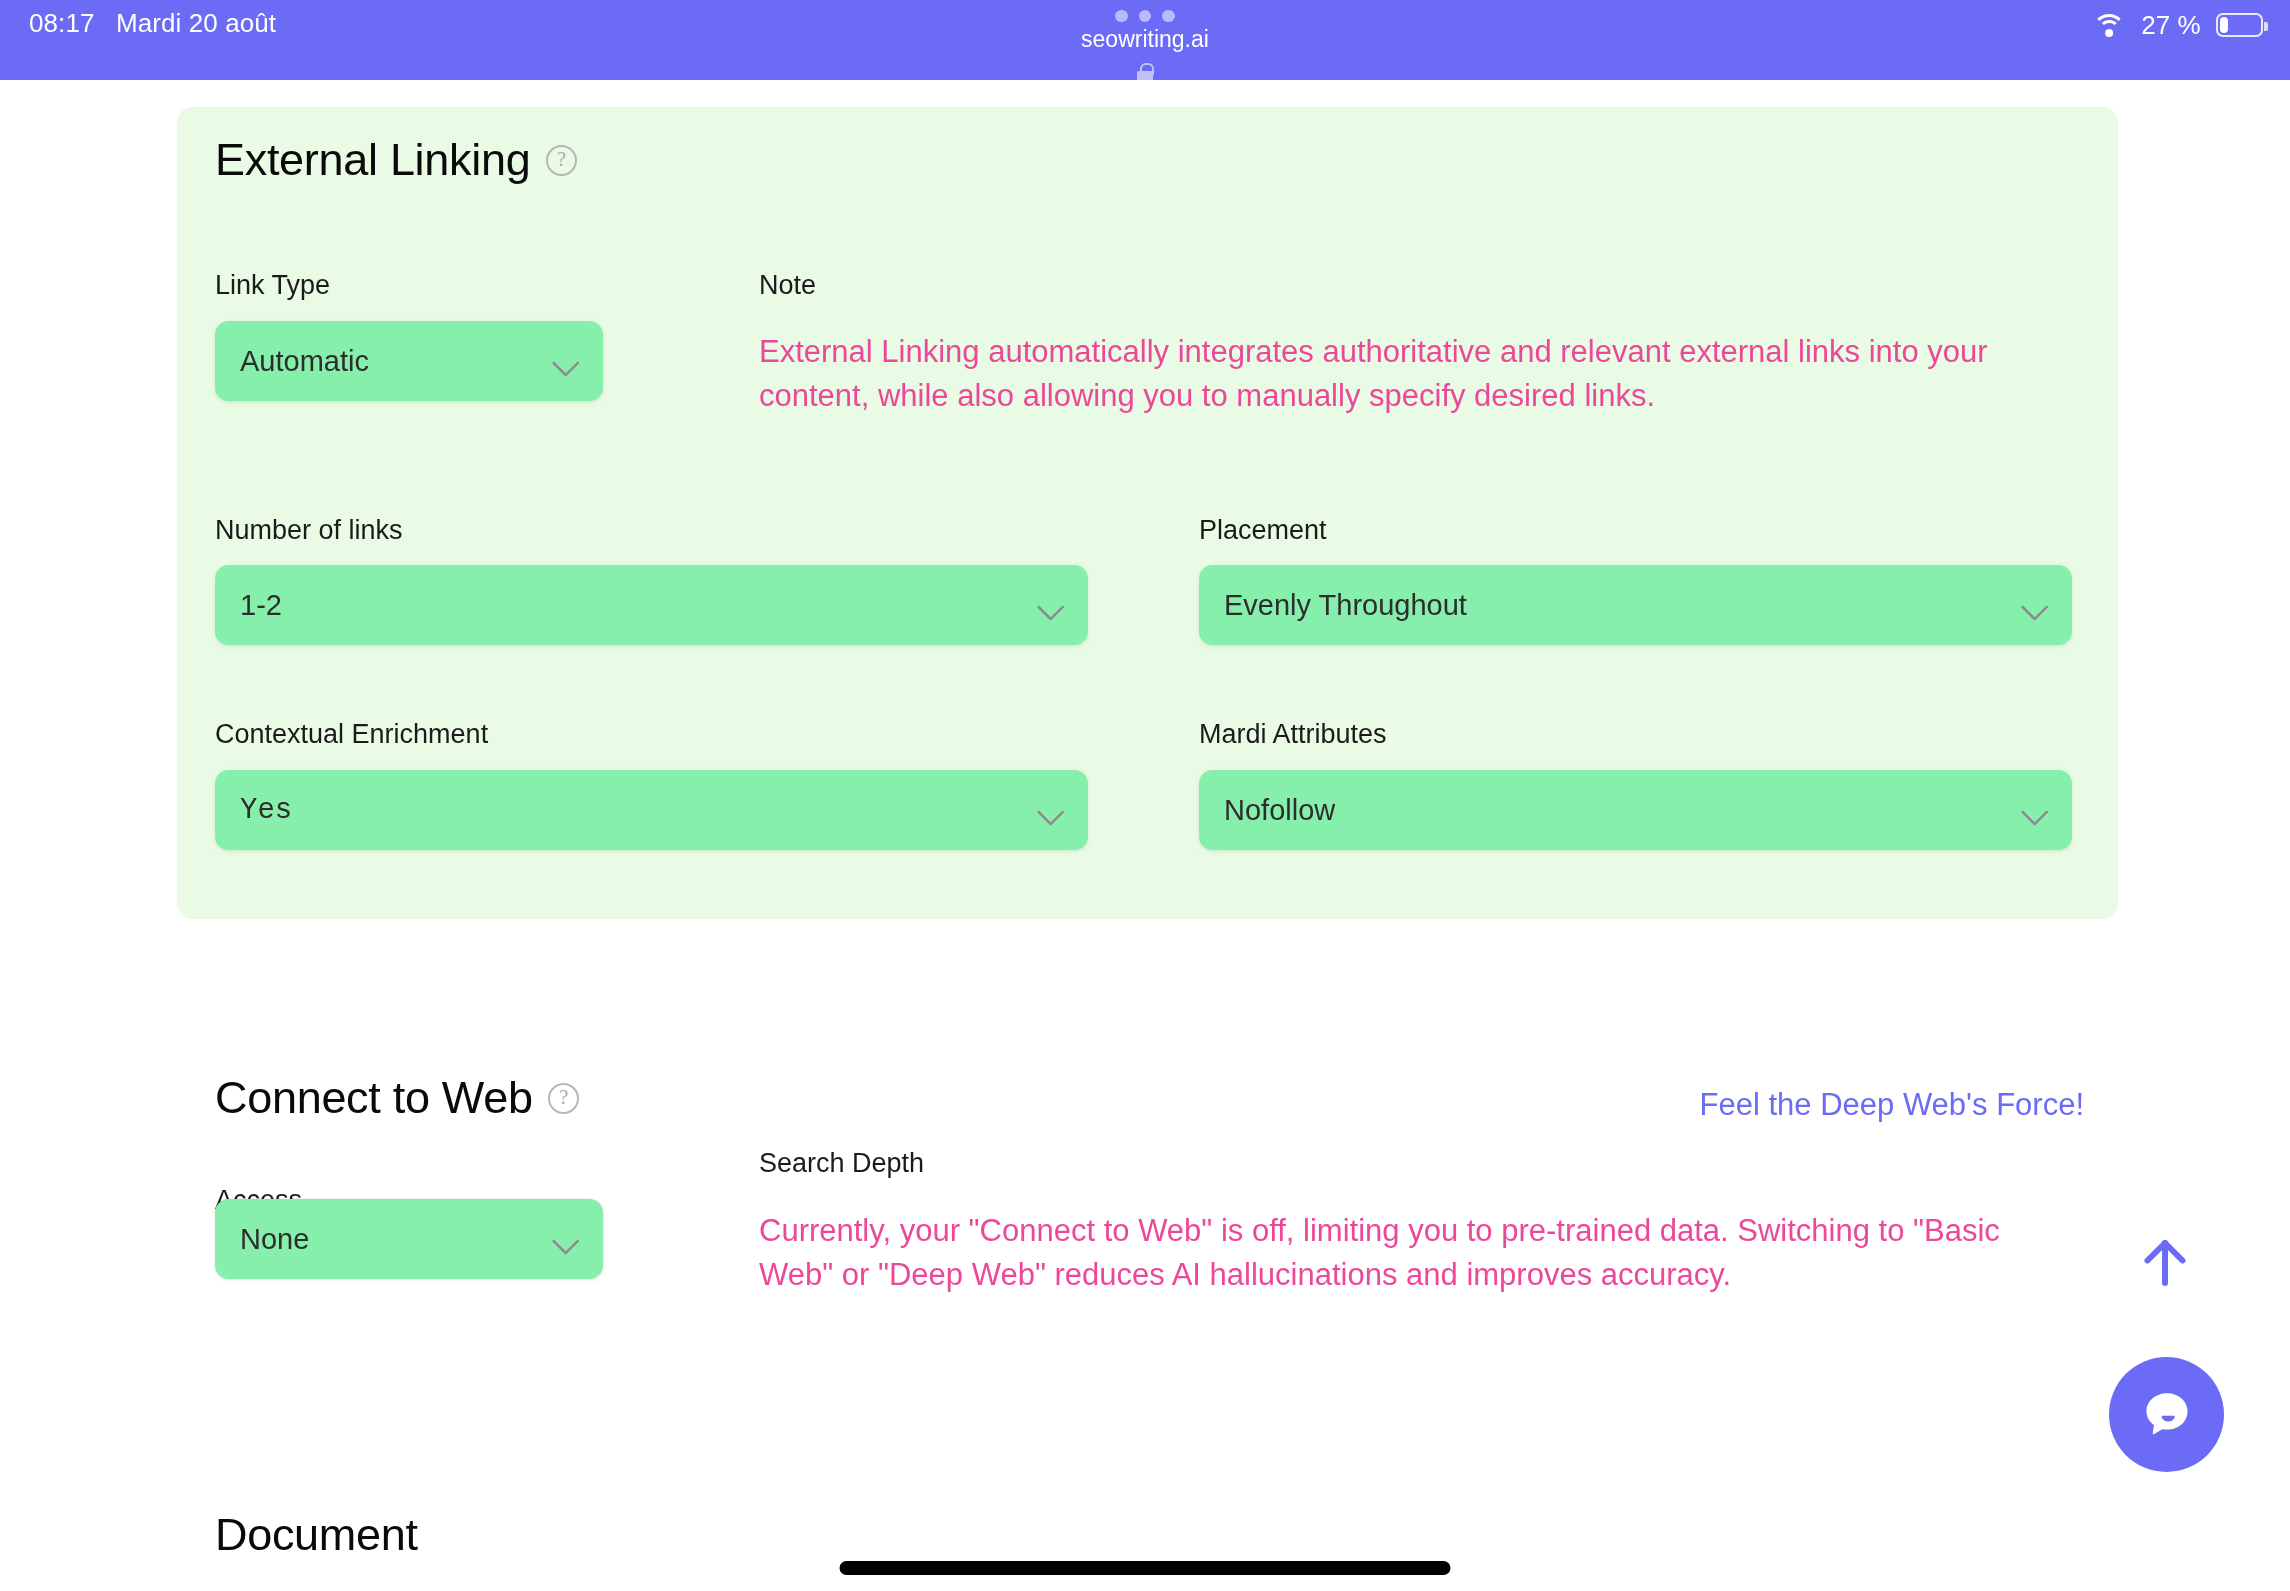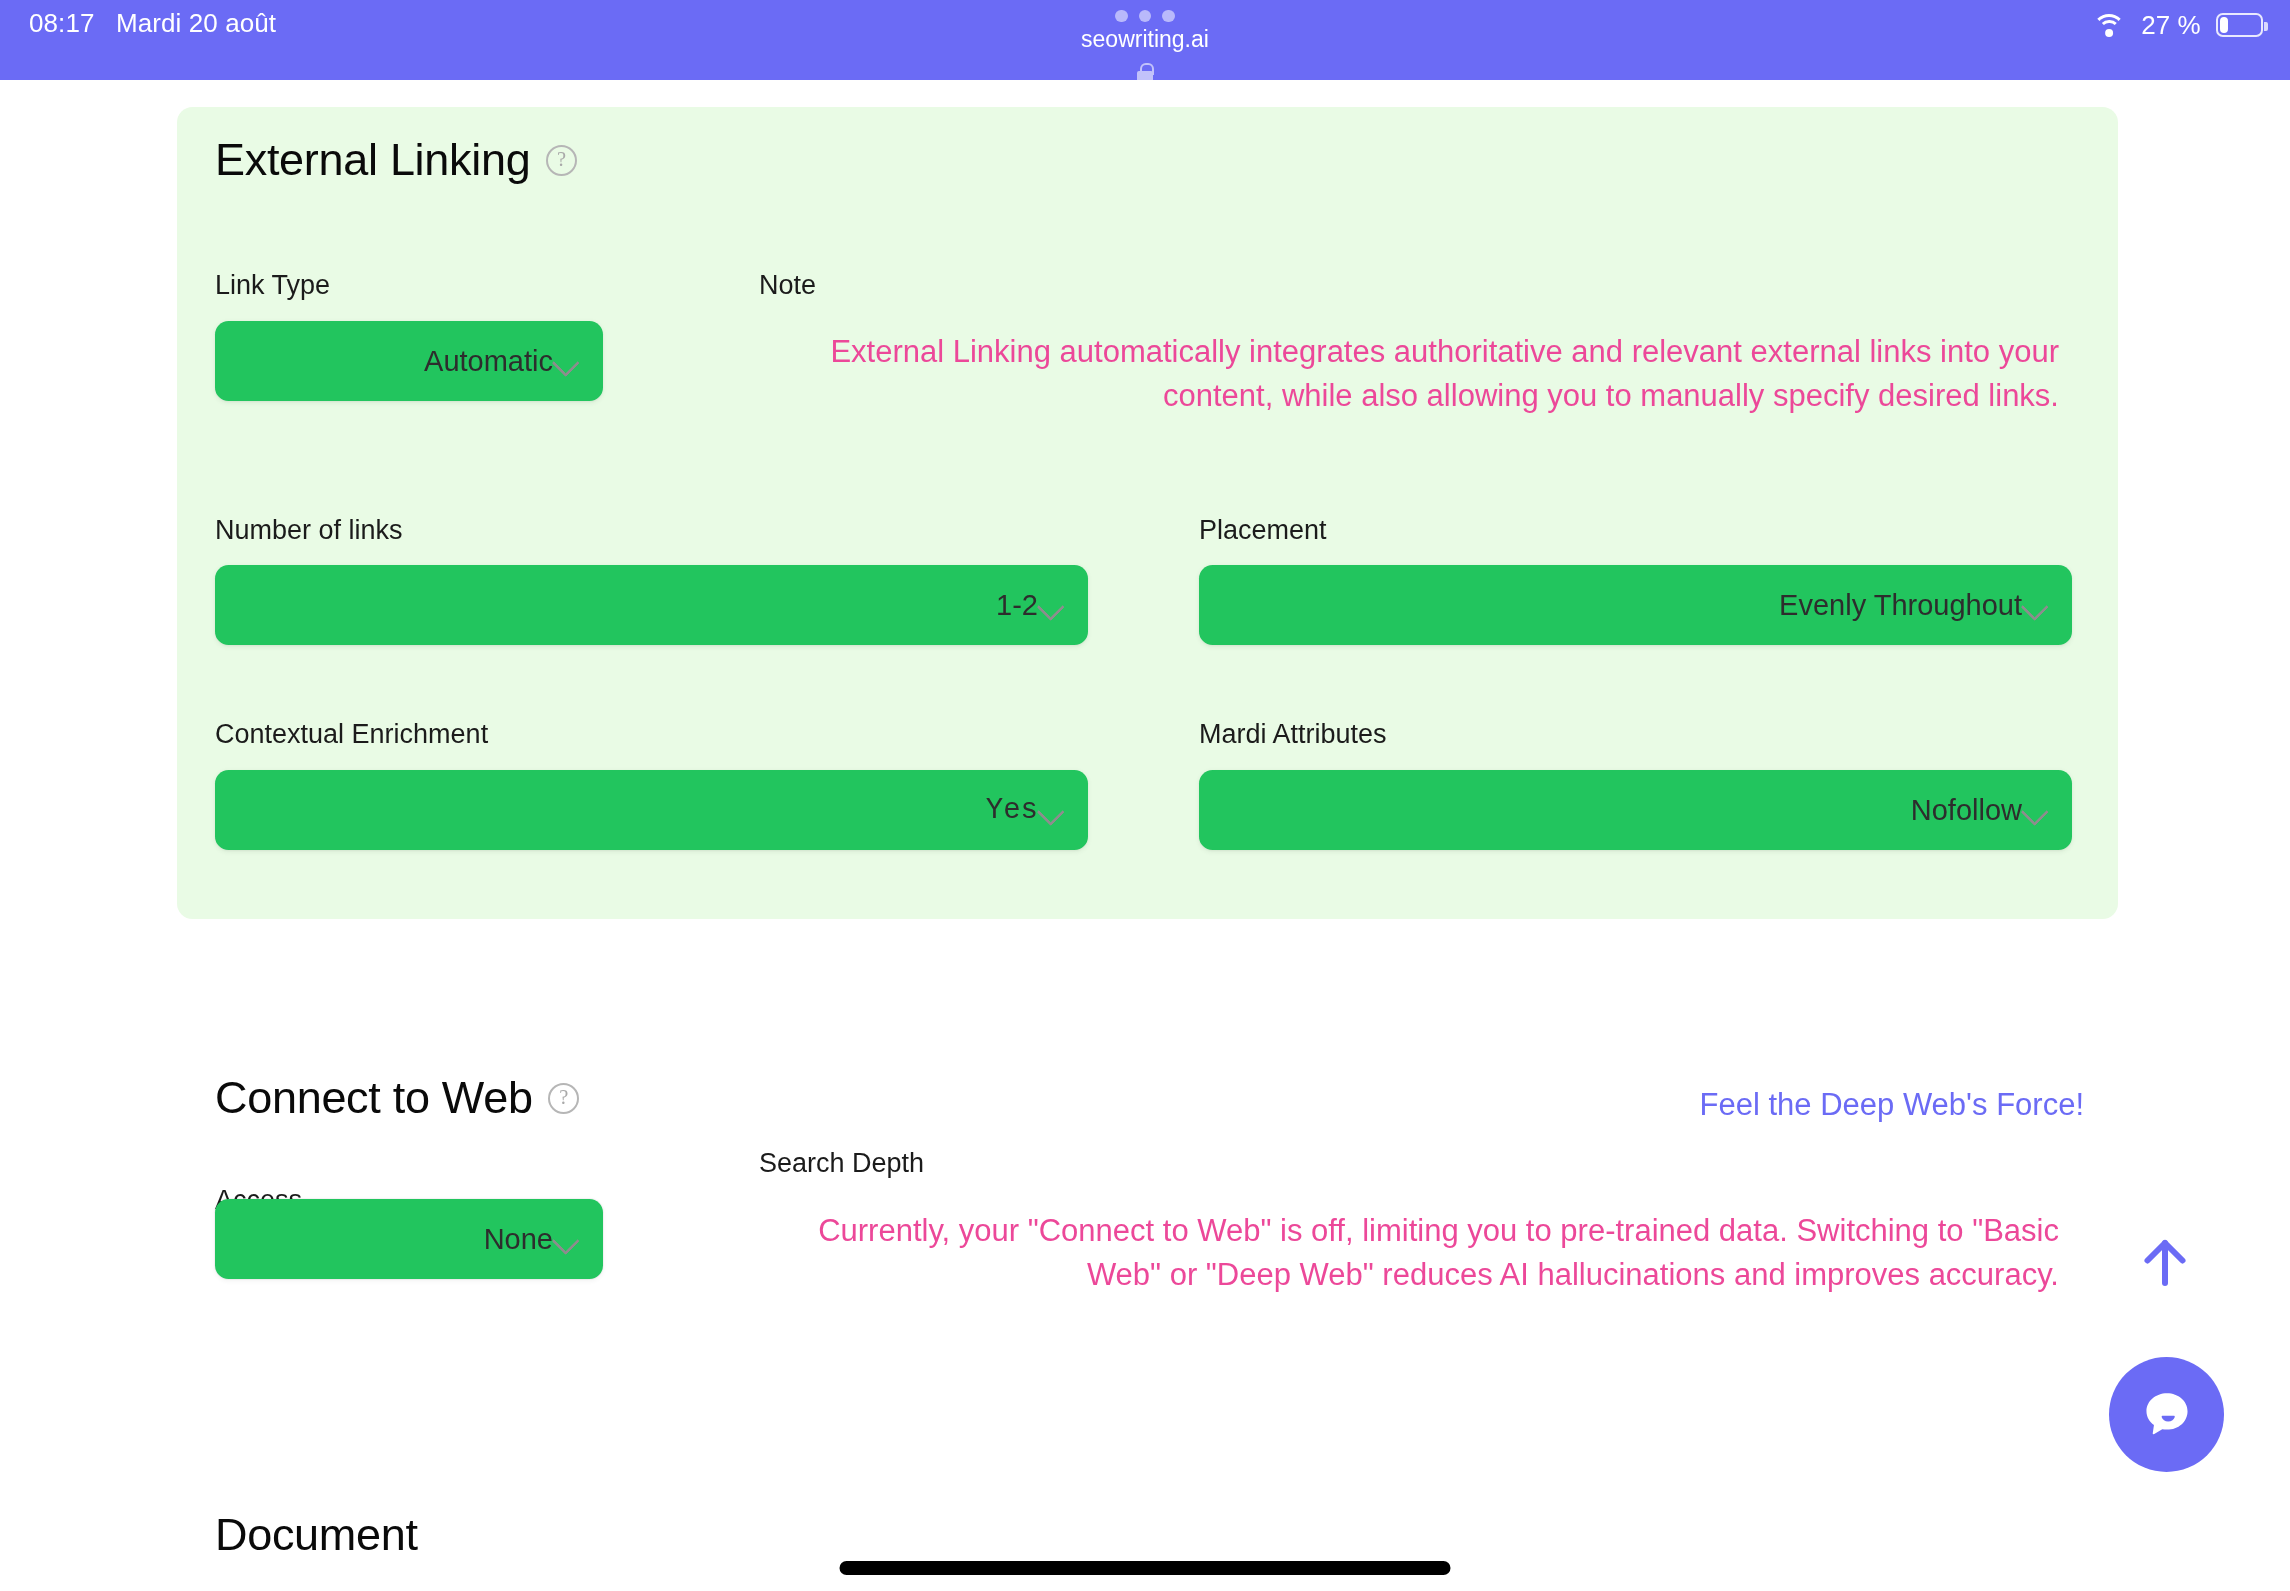--- a/index.html
+++ b/index.html
@@ -11,21 +11,20 @@
     background: #ffffff;
     font-family: "Liberation Sans", sans-serif;
     -webkit-font-smoothing: antialiased;
   }
 
   #screen {
     position: relative;
     width: 1972px;
     height: 1591px;
     background: #ffffff;
-    text-align: right;
   }
 
   
   .statusbar {
     position: absolute;
     top: 0; left: 0;
     width: 2290px;
     height: 80px;
     background: #6b6bf5;
     color: #ffffff;
@@ -155,21 +154,21 @@
 
   .note-body {
     font-size: 31px;
     line-height: 1.42;
     color: #ec4899;
     max-width: 1300px;
   }
 
   .select {
     position: relative;
-    background: #22c55e;
+    background: #86efac;
     border-radius: 13.6px;
     height: 80px;
     display: flex;
     align-items: center;
     padding: 0 25px;
     box-shadow: 0 1.9px 4.9px rgba(40,60,40,.07), 0 1px 1.9px rgba(40,60,40,.05);
   }
   .select.plain {
     box-shadow: 0 1.9px 5.8px rgba(0,0,0,.055), 0 0 0 1px rgba(0,0,0,.035);
   }

